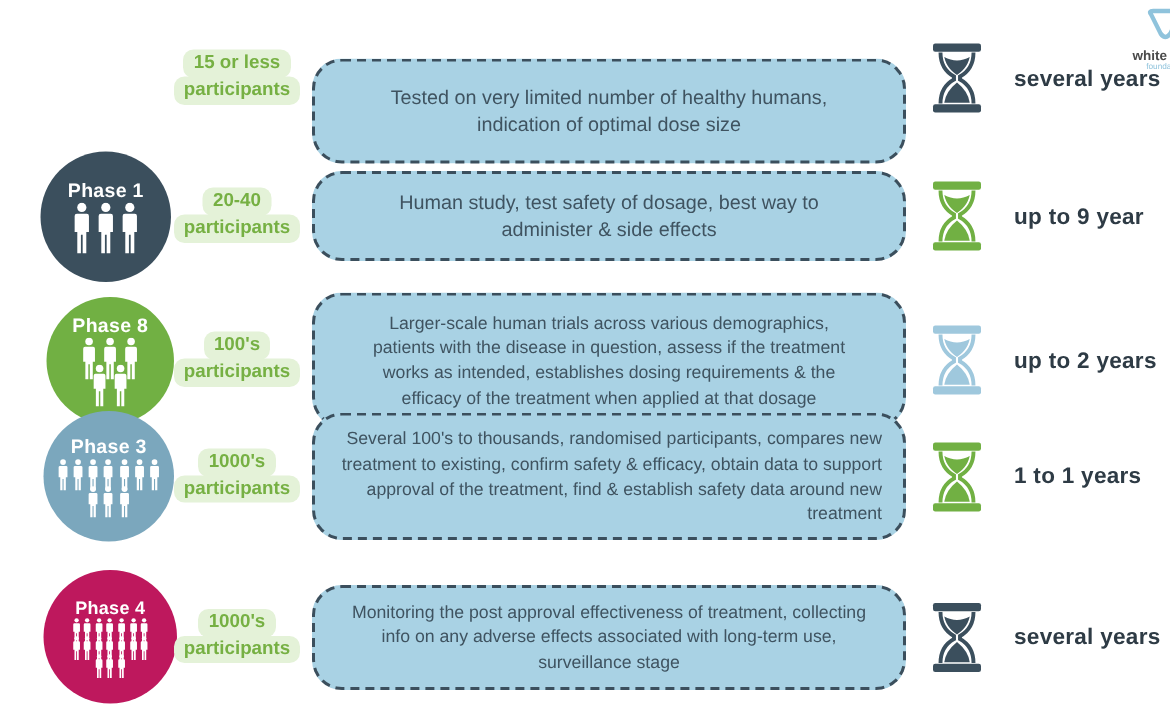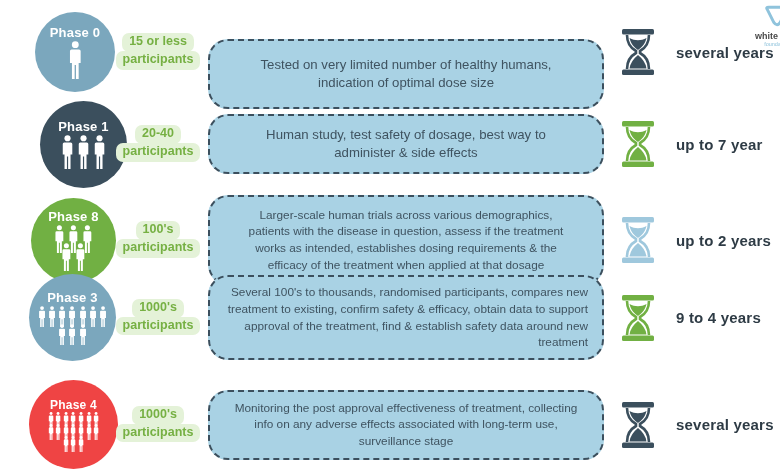--- a/index.html
+++ b/index.html
@@ -15,21 +15,21 @@
   .r3{top:190px;height:100px;}
   .r4{top:270px;height:95px;}
   .r5{top:381px;height:87px;}
 
   
   .circle{
     position:absolute;border-radius:50%;
     display:flex;flex-direction:column;align-items:center;justify-content:center;
   }
   .r1 .circle{left:35px;width:80px;height:80px;--ph:38px;}
-  .r2 .circle{left:40px;width:87px;height:87px;text-align:right;--ph:34px;}
+  .r2 .circle{left:27px;width:87px;height:87px;text-align:right;--ph:34px;}
   .r3 .circle{left:31px;width:85px;height:85px;--ph:28px;}
   .r4 .circle{left:29px;width:87px;height:87px;--ph:21px;}
   .r5 .circle{left:29px;width:89px;height:89px;--ph:16px;}
   .phase-label{color:#fff;font-size:13px;font-weight:600;letter-spacing:.2px;margin-bottom:1px;}
   .r5 .phase-label{font-size:12px;margin-bottom:0;}
   .persons{display:flex;flex-direction:column;align-items:center;}
   .prow{display:flex;justify-content:center;gap:3px;}
   .r4 .prow{gap:2px;}
   .r5 .prow{gap:1.5px;}
   .r3 .prow + .prow{margin-top:-10px;}
@@ -68,33 +68,20 @@
 
   
   .logo{position:absolute;top:5px;left:737px;width:80px;text-align:center;line-height:1.1;}
   .logo-name{font-size:9px;font-weight:700;color:#4a4a4a;margin-top:1px;white-space:nowrap;}
   .logo-sub{font-size:5.5px;color:#8FC3DC;white-space:nowrap;}
 </style>
 </head>
 <body>
 
 <div class="row r1">
-  <div class="circle" style="background: rgb(123, 167, 189);">
-    <div class="phase-label">Phase 0</div>
-    <div class="persons">
-        <div class="prow">
-          <svg class="person" viewBox="0 0 20 52">
-            <g fill="#ffffff">
-              <circle cx="10" cy="5" r="4.7"></circle>
-              <path d="M5 11.5 L15 11.5 Q17.3 11.5 17.3 13.8 L17.3 30 L14.6 30 L14.6 52 L10.9 52 L10.9 33 L9.1 33 L9.1 52 L5.4 52 L5.4 30 L2.7 30 L2.7 13.8 Q2.7 11.5 5 11.5 Z"></path>
-            </g>
-          </svg>
-        </div>
-      </div>
-  </div>
   <div class="pill">
     <span>15 or less</span>
     <span>participants</span>
   </div>
   <div class="box">
     <p>Tested on very limited number of healthy humans, indication of optimal dose size</p>
   </div>
   <div class="hourglass"><svg width="42" height="50" viewBox="0 0 42 48">
         <rect x="5" y="1" width="32" height="5.5" rx="1.5" fill="#3B4F5D"></rect>
         <rect x="5" y="41.5" width="32" height="5.5" rx="1.5" fill="#3B4F5D"></rect>
@@ -140,21 +127,21 @@
     <p>Human study, test safety of dosage, best way to administer &amp; side effects</p>
   </div>
   <div class="hourglass"><svg width="42" height="50" viewBox="0 0 42 48">
         <rect x="5" y="1" width="32" height="5.5" rx="1.5" fill="#71B043"></rect>
         <rect x="5" y="41.5" width="32" height="5.5" rx="1.5" fill="#71B043"></rect>
         <path d="M10 7 Q10 18 19 23 L19 25 Q10 30 10 41" fill="none" stroke="#71B043" stroke-width="2.6"></path>
         <path d="M32 7 Q32 18 23 23 L23 25 Q32 30 32 41" fill="none" stroke="#71B043" stroke-width="2.6"></path>
         <path d="M12.5 10 C14 16.5 17.5 19.5 21 22 C24.5 19.5 28 16.5 29.5 10 C24 13 18 13 12.5 10 Z" fill="#71B043"></path>
         <path d="M21 27 Q28.5 33 29.5 40.5 L12.5 40.5 Q13.5 33 21 27 Z" fill="#71B043"></path>
       </svg></div>
-  <div class="duration">up to 7 year</div>
+  <div class="duration">up to 9 year</div>
 </div>
 
 <div class="row r3">
   <div class="circle" style="background: rgb(113, 176, 67);">
     <div class="phase-label">Phase 8</div>
     <div class="persons">
         <div class="prow">
           <svg class="person" viewBox="0 0 20 52">
             <g fill="#ffffff">
               <circle cx="10" cy="5" r="4.7"></circle>
@@ -286,25 +273,25 @@
     <p>Several 100's to thousands, randomised participants, compares new treatment to existing, confirm safety &amp; efficacy, obtain data to support approval of the treatment, find &amp; establish safety data around new treatment</p>
   </div>
   <div class="hourglass"><svg width="42" height="50" viewBox="0 0 42 48">
         <rect x="5" y="1" width="32" height="5.5" rx="1.5" fill="#71B043"></rect>
         <rect x="5" y="41.5" width="32" height="5.5" rx="1.5" fill="#71B043"></rect>
         <path d="M10 7 Q10 18 19 23 L19 25 Q10 30 10 41" fill="none" stroke="#71B043" stroke-width="2.6"></path>
         <path d="M32 7 Q32 18 23 23 L23 25 Q32 30 32 41" fill="none" stroke="#71B043" stroke-width="2.6"></path>
         <path d="M12.5 10 C14 16.5 17.5 19.5 21 22 C24.5 19.5 28 16.5 29.5 10 C24 13 18 13 12.5 10 Z" fill="#71B043"></path>
         <path d="M21 27 Q28.5 33 29.5 40.5 L12.5 40.5 Q13.5 33 21 27 Z" fill="#71B043"></path>
       </svg></div>
-  <div class="duration">9 to 4 years</div>
+  <div class="duration">1 to 1 years</div>
 </div>
 
 <div class="row r5">
-  <div class="circle" style="background: #ef4444; text-align: right;">
+  <div class="circle" style="background: #be185d; text-align: right;">
     <div class="phase-label">Phase 4</div>
     <div class="persons">
         <div class="prow">
           <svg class="person" viewBox="0 0 20 52">
             <g fill="#ffffff">
               <circle cx="10" cy="5" r="4.7"></circle>
               <path d="M5 11.5 L15 11.5 Q17.3 11.5 17.3 13.8 L17.3 30 L14.6 30 L14.6 52 L10.9 52 L10.9 33 L9.1 33 L9.1 52 L5.4 52 L5.4 30 L2.7 30 L2.7 13.8 Q2.7 11.5 5 11.5 Z"></path>
             </g>
           </svg>
           <svg class="person" viewBox="0 0 20 52">

